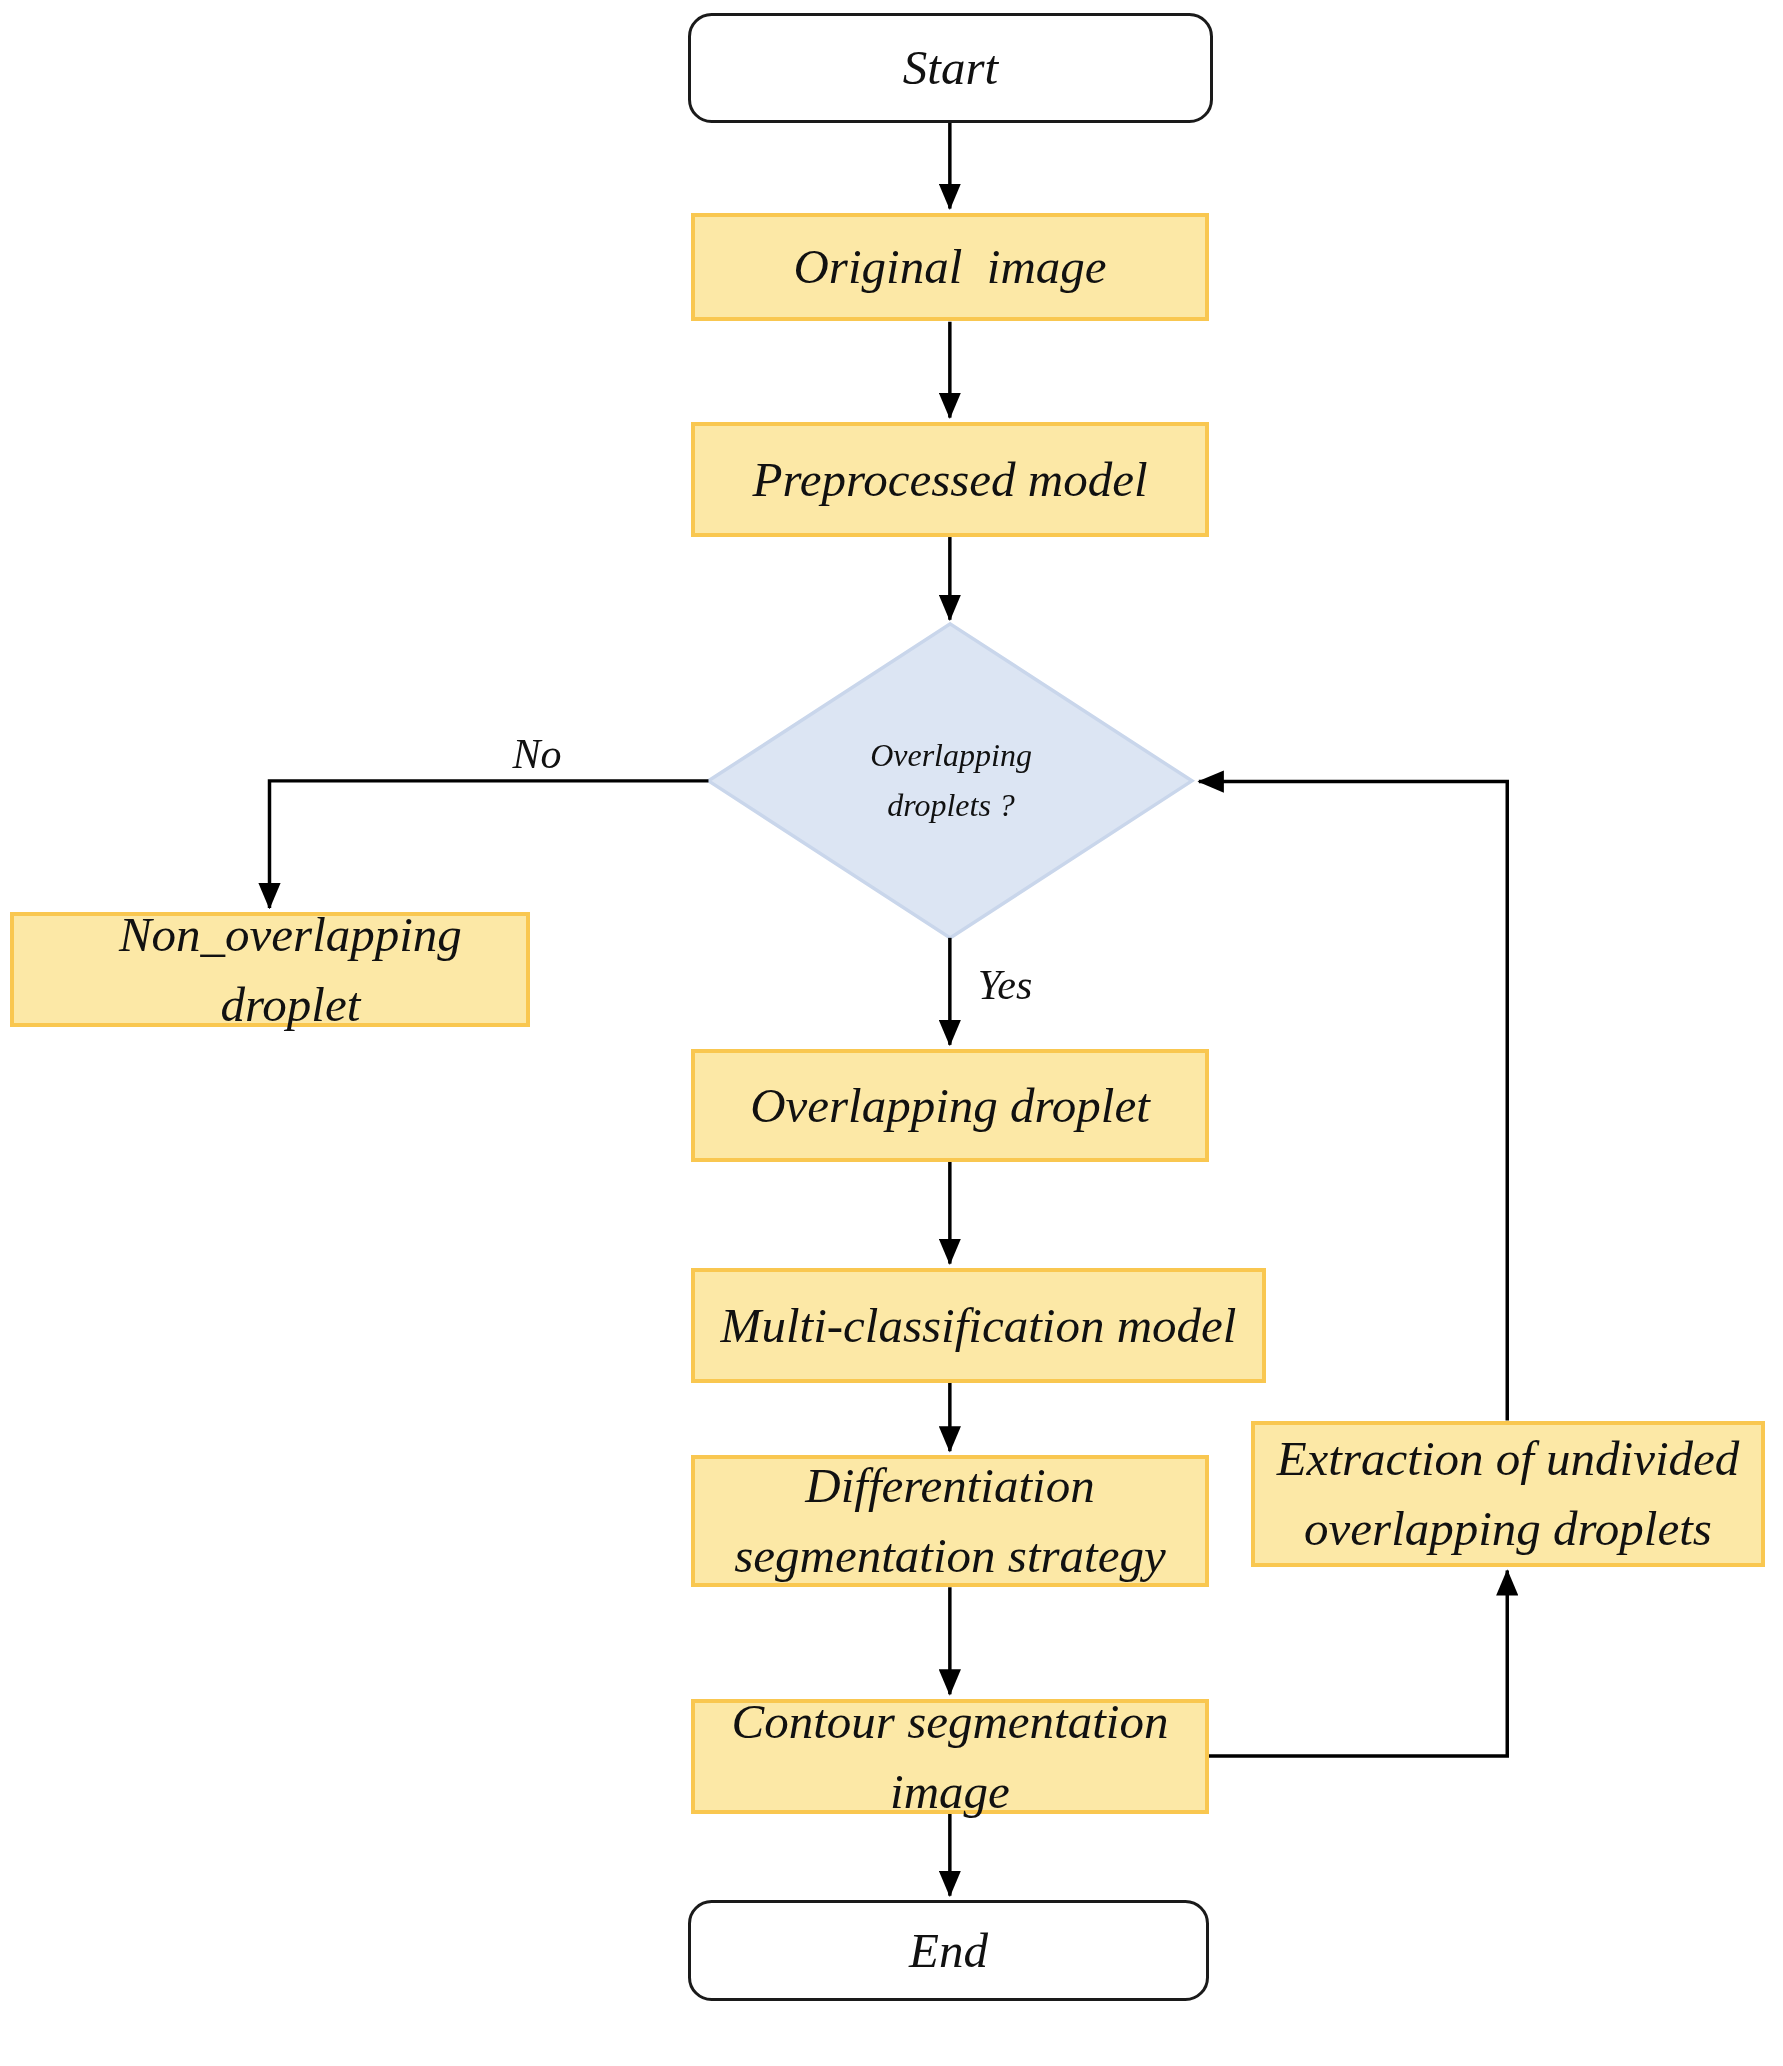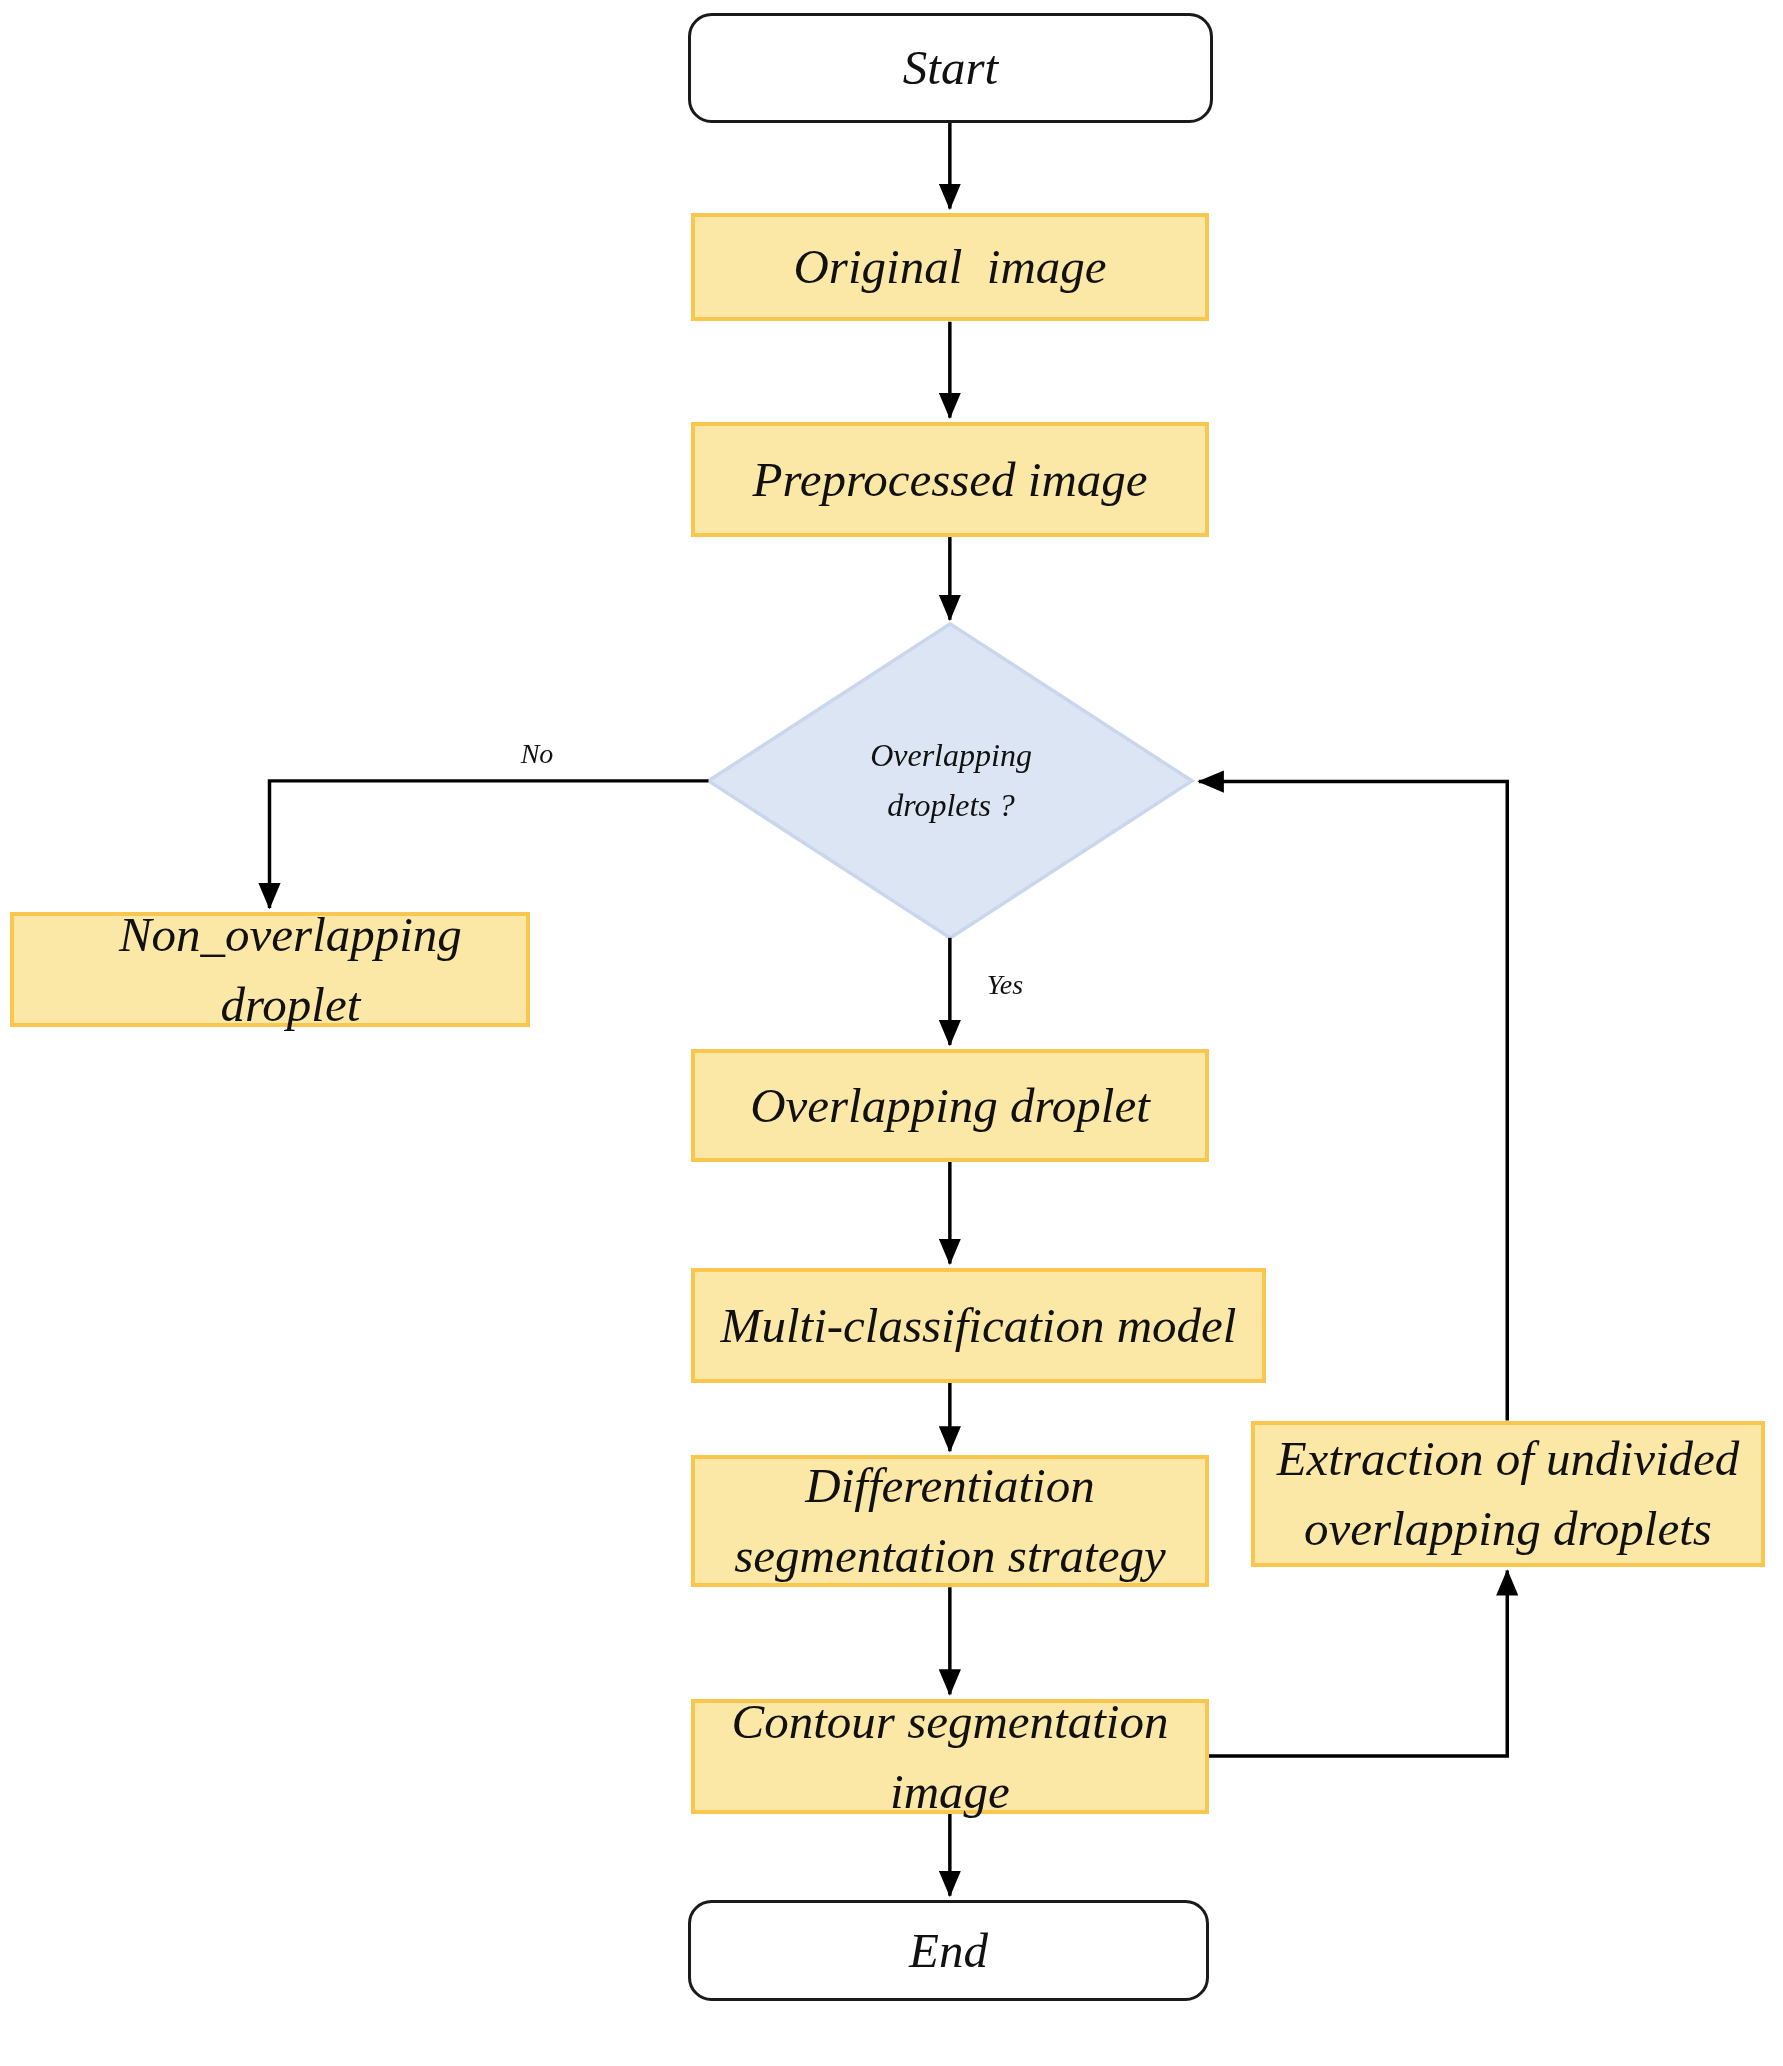--- a/index.html
+++ b/index.html
@@ -39,21 +39,21 @@
     display:flex;align-items:center;justify-content:center;
     text-align:center;
     font-style:italic;font-size:32px;line-height:1.55;
     color:var(--text,#111);
     white-space:pre-wrap;
     background:transparent;
   }
   .edge-label{
     position:absolute;
     transform:translate(-50%,-50%);
-    font-style:italic;font-size:28px;
+    font-style:italic;font-size:42px;
     color:var(--text,#111);
     white-space:nowrap;
   }
 </style>
 </head>
 <body>
 
 <div class="canvas">
 
   <svg class="edges" viewBox="0 0 2567 2974" xmlns="http://www.w3.org/2000/svg">
@@ -85,21 +85,21 @@
 
     <path class="edge" d="M1740,2528 H2170 V2261" marker-end="url(#arrow)"></path>
 
     <path class="edge" d="M2170,2045 V1125 H1726" marker-end="url(#arrow)"></path>
   </svg>
 
   <div class="node terminal" style="left:688px;top:12.5px;width:525px;height:110px;">Start</div>
 
   <div class="node process" style="left:691px;top:213px;width:518px;height:108px;">Original  image</div>
 
-  <div class="node process" style="left:691px;top:422px;width:518px;height:115px;">Preprocessed image</div>
+  <div class="node process" style="left:691px;top:422px;width:518px;height:115px;">Preprocessed model</div>
 
   <div class="decision-label" style="left:709px;top:624px;width:484px;height:314px;">Overlapping
 droplets ?</div>
 
   <div class="node process" style="left:10.4px;top:912px;width:520px;height:115px;padding-left:40px;">Non_overlapping droplet</div>
 
   <div class="node process" style="left:691px;top:1049px;width:518px;height:113px;">Overlapping droplet</div>
 
   <div class="node process" style="left:691px;top:1268px;width:575px;height:115px;">Multi-classification model</div>
 

